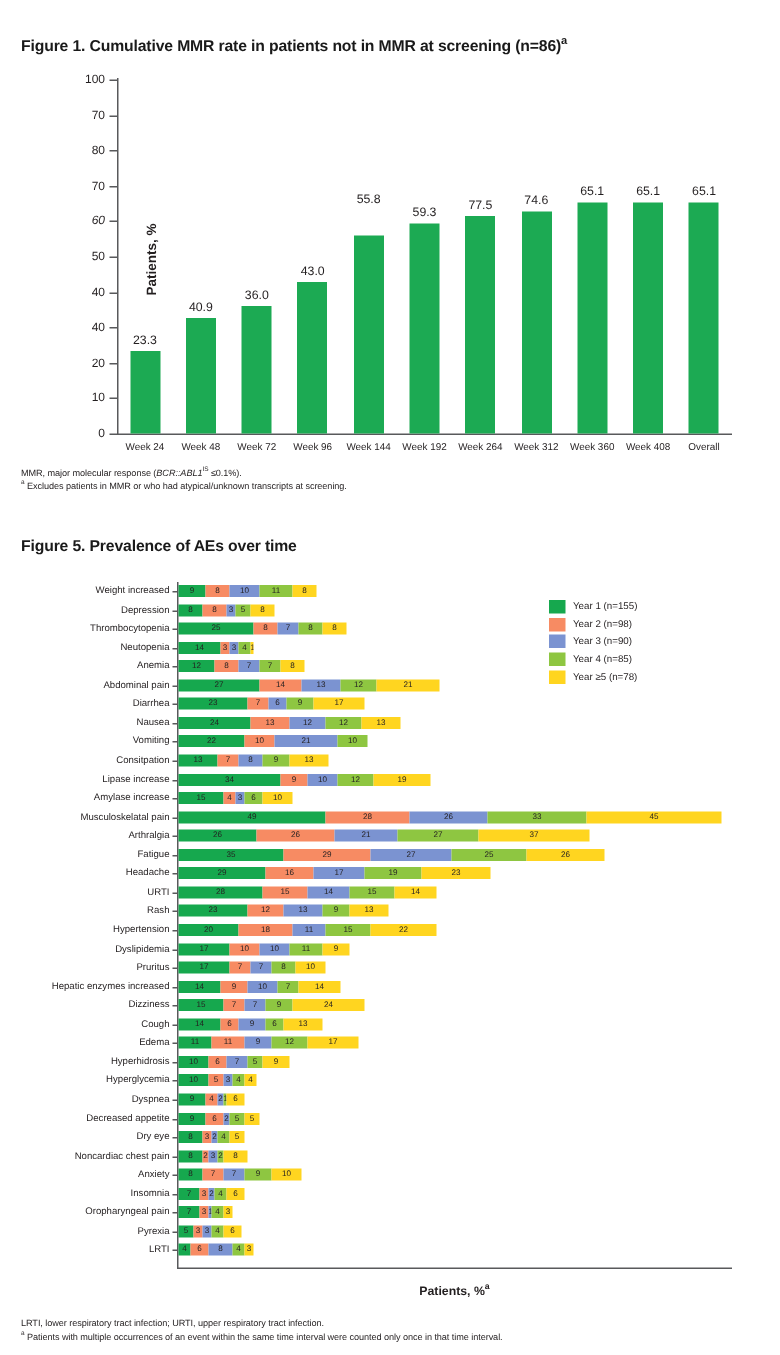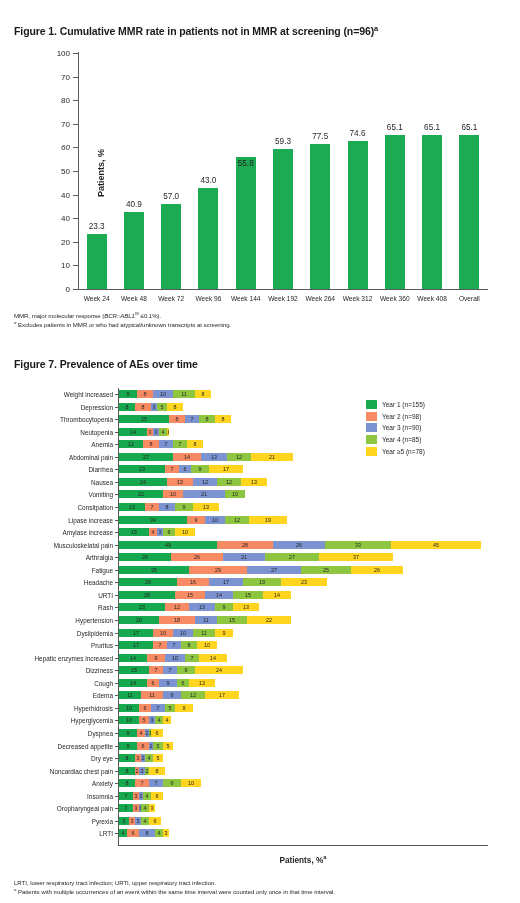--- a/index.html
+++ b/index.html
@@ -79,21 +79,21 @@
 
   #fig2-foot{position:absolute;left:14px;top:878px;width:496px;}
 </style>
 </head>
 <body>
 
 <div class="page">
 
   <section id="figure1">
     <div id="fig1-title" class="fig-title">
-      <span>Figure 1. Cumulative MMR rate in patients not in MMR at screening (n=96)</span><sup>a</sup>
+      <span>Figure 1. Cumulative MMR rate in patients not in MMR at screening (n=86)</span><sup>a</sup>
     </div>
 
     <div class="f1-plot">
       <div class="f1-axis-v"></div>
       <div class="f1-axis-h"></div>
       <div class="f1-axis-title">Patients, %</div>
       <div id="f1-yticks">
           <div class="f1-ytick" style="top: 237px;"></div>
           <div class="f1-ylabel-txt" style="top: 237px;">0</div>
           <div class="f1-ytick" style="top: 213.4px;"></div>
@@ -116,25 +116,25 @@
           <div class="f1-ylabel-txt" style="top: 24.6px;">70</div>
           <div class="f1-ytick" style="top: 1px;"></div>
           <div class="f1-ylabel-txt" style="top: 1px;">100</div>
         </div>
       <div id="f1-bars">
           <div class="f1-bar" style="left: 8.63636px; width: 20px; height: 54.988px; background: rgb(28, 170, 83);"></div>
           <div class="f1-bar-val" style="left: -1.36364px; width: 40px; top: 170.012px;">23.3</div>
           <div class="f1-bar" style="left: 45.9091px; width: 20px; height: 76.936px; background: rgb(28, 170, 83);"></div>
           <div class="f1-bar-val" style="left: 35.9091px; width: 40px; top: 148.064px;">40.9</div>
           <div class="f1-bar" style="left: 83.1818px; width: 20px; height: 84.96px; background: rgb(28, 170, 83);"></div>
-          <div class="f1-bar-val" style="left: 73.1818px; width: 40px; top: 140.04px;">57.0</div>
+          <div class="f1-bar-val" style="left: 73.1818px; width: 40px; top: 140.04px;">36.0</div>
           <div class="f1-bar" style="left: 120.455px; width: 20px; height: 101.48px; background: rgb(28, 170, 83);"></div>
           <div class="f1-bar-val" style="left: 110.455px; width: 40px; top: 123.52px;">43.0</div>
           <div class="f1-bar" style="left: 157.727px; width: 20px; height: 131.688px; background: rgb(28, 170, 83);"></div>
-          <div class="f1-bar-val" style="left: 147.727px; width: 40px; top: 107px;">55.8</div>
+          <div class="f1-bar-val" style="left: 147.727px; width: 40px; top: 76px;">55.8</div>
           <div class="f1-bar" style="left: 195px; width: 20px; height: 139.948px; background: rgb(28, 170, 83);"></div>
           <div class="f1-bar-val" style="left: 185px; width: 40px; top: 85.052px;">59.3</div>
           <div class="f1-bar" style="left: 232.273px; width: 20px; height: 145.376px; background: rgb(28, 170, 83);"></div>
           <div class="f1-bar-val" style="left: 222.273px; width: 40px; top: 79.624px;">77.5</div>
           <div class="f1-bar" style="left: 269.545px; width: 20px; height: 148.208px; background: rgb(28, 170, 83);"></div>
           <div class="f1-bar-val" style="left: 259.545px; width: 40px; top: 76.792px;">74.6</div>
           <div class="f1-bar" style="left: 306.818px; width: 20px; height: 153.636px; background: rgb(28, 170, 83);"></div>
           <div class="f1-bar-val" style="left: 296.818px; width: 40px; top: 71.364px;">65.1</div>
           <div class="f1-bar" style="left: 344.091px; width: 20px; height: 153.636px; background: rgb(28, 170, 83);"></div>
           <div class="f1-bar-val" style="left: 334.091px; width: 40px; top: 71.364px;">65.1</div>
@@ -156,21 +156,21 @@
         </div>
     </div>
 
     <div id="fig1-foot" class="footnote">
       <div><span>MMR, major molecular response (</span><i>BCR::ABL1</i><sup>IS</sup><span> ≤0.1%).</span></div>
       <div><sup>a</sup><span> Excludes patients in MMR or who had atypical/unknown transcripts at screening.</span></div>
     </div>
   </section>
 
   <section id="figure2">
-    <div id="fig2-title" class="fig-title">Figure 7. Prevalence of AEs over time</div>
+    <div id="fig2-title" class="fig-title">Figure 5. Prevalence of AEs over time</div>
 
     <div class="f2-plot">
       <div class="f2-axis-v"></div>
       <div class="f2-axis-h"></div>
       <div id="f2-rows">
           <div class="f2-row" style="top: 2px;"><span class="f2-seg" style="width: 18px; background: rgb(22, 168, 78);">9</span><span class="f2-seg" style="width: 16px; background: rgb(247, 139, 99);">8</span><span class="f2-seg" style="width: 20px; background: rgb(123, 147, 209);">10</span><span class="f2-seg" style="width: 22px; background: rgb(142, 198, 65);">11</span><span class="f2-seg" style="width: 16px; background: rgb(255, 213, 32);">8</span></div>
           <div class="f2-cat" style="top: 6px;">Weight increased</div>
           <div class="f2-catTick" style="position: absolute; top: 6px;"></div>
           <div class="f2-row" style="top: 14.5556px;"><span class="f2-seg" style="width: 16px; background: rgb(22, 168, 78);">8</span><span class="f2-seg" style="width: 16px; background: rgb(247, 139, 99);">8</span><span class="f2-seg" style="width: 6px; background: rgb(123, 147, 209);">3</span><span class="f2-seg" style="width: 10px; background: rgb(142, 198, 65);">5</span><span class="f2-seg" style="width: 16px; background: rgb(255, 213, 32);">8</span></div>
           <div class="f2-cat" style="top: 18.5556px;">Depression</div>

